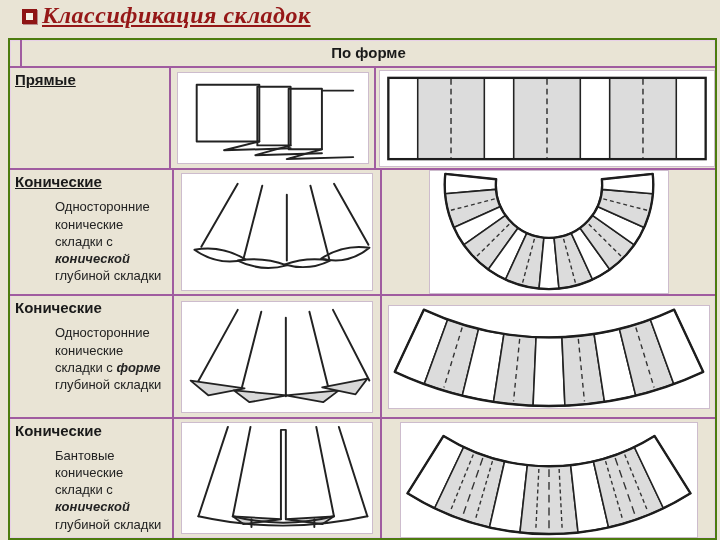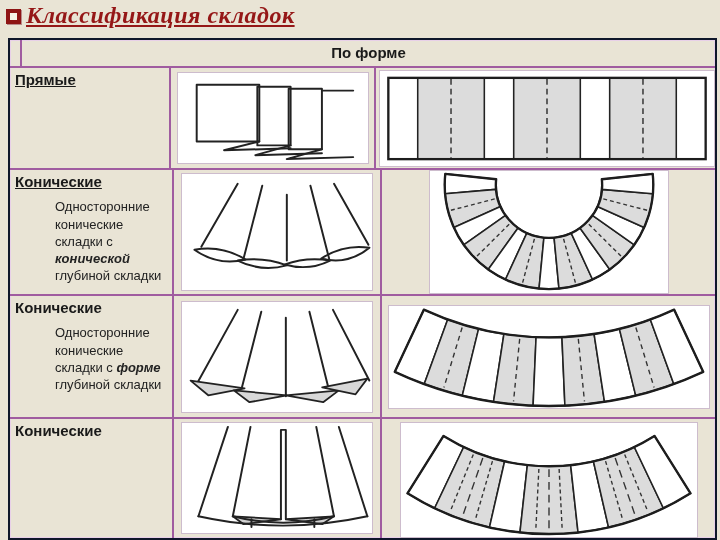--- a/index.html
+++ b/index.html
@@ -4,35 +4,35 @@
 <style>
   * { box-sizing: border-box; margin: 0; padding: 0; }
   html,body { width:720px; height:540px; overflow:hidden; }
   .page {
     position:relative; width:720px; height:540px; overflow:hidden;
     background:#e9e4d5;
     font-family:"Liberation Sans", sans-serif;
     color:#1a1a1a;
   }
   
-  .title-row { position:absolute; left:6px; top:2px; display:flex; align-items:flex-start; }
+  .title-row { position:absolute; left:22px; top:2px; display:flex; align-items:flex-start; }
   .bullet {
     width:15px; height:15px; border:4px solid #8e1414; background:#f6f2e6;
     display:inline-block; margin:7px 5px 0 0; box-shadow:1px 1px 0 #b98b8b;
   }
   .page-title {
     font-family:"Liberation Serif", serif;
     font-style:italic; font-weight:bold;
     font-size:24px; color:#951717;
     text-decoration:underline; letter-spacing:0.5px;
   }
   
   .tbl {
     position:absolute; left:8px; top:38px; width:709px; height:502px;
-    border:2px solid #0f172a; box-shadow:0 0 0 1px #e8d0e8 inset;
+    border:2px solid #4d7c0f; box-shadow:0 0 0 1px #e8d0e8 inset;
     display:flex; flex-direction:column; overflow:hidden;
   }
   .hdr-row { height:28px; display:flex; border-bottom:2px solid #a05ca0; }
   .hdr-stub { width:12px; border-right:2px solid #a05ca0; }
   .hdr-main { flex:1; display:flex; align-items:center; justify-content:center;
     font-weight:bold; font-size:15px; }
   .row { display:flex; position:relative; }
   .row-b { border-bottom:2px solid #a05ca0; }
   .r1 { height:104px; } .r2 { height:126px; } .r3 { height:124px; } .r4 { flex:1; }
   .c-label { width:164px; border-right:2px solid #a05ca0; padding:3px 5px 0 5px; }
@@ -200,20 +200,21 @@
               <path d="M264.29008328435197,13.787171477344316 A302,302 0 0 0 288.6307150456912,3.704951685068295 L318.2139933675402,67.14649677763379 A372,372 0 0 1 288.2314933171488,79.56565493235792 Z" fill="#fff" stroke="#222" stroke-width="1.6" stroke-linejoin="round"></path>
               <path d="M33.369284954308796,3.704951685068295 A302,302 0 0 0 288.6307150456912,3.704951685068295 L318.2139933675402,67.14649677763379 A372,372 0 0 1 3.786006632459845,67.14649677763384 Z" fill="none" stroke="#1d1d1d" stroke-width="2.4" stroke-linejoin="round"></path>
             </svg>
         </div>
       </div>
     </div>
 
     <div class="row r4">
       <div class="c-label">
         <span class="lbl">Конические</span>
+        <div class="desc"><span>Бантовые конические складки с </span><span class="emph">конической</span><span> глубиной складки</span></div>
       </div>
       <div class="c-mid" style="align-items:flex-start;">
         <div class="imgbox b-r4m">
           <svg viewBox="0 0 192 112" width="190" height="110">
             <path class="ln" d="M46,4 L16,95"></path>
             <path class="ln" d="M69,4 L51,95"></path>
             <path class="ln" d="M100,7 V98 M105,7 V98 M100,7 H105"></path>
             <path class="ln" d="M136,4 L154,95"></path>
             <path class="ln" d="M159,4 L188,95"></path>
             <path d="M51,95 L100,98 L62,103 Z" fill="#d0d0d0" stroke="#222" stroke-width="1.8" stroke-linejoin="round"></path>

